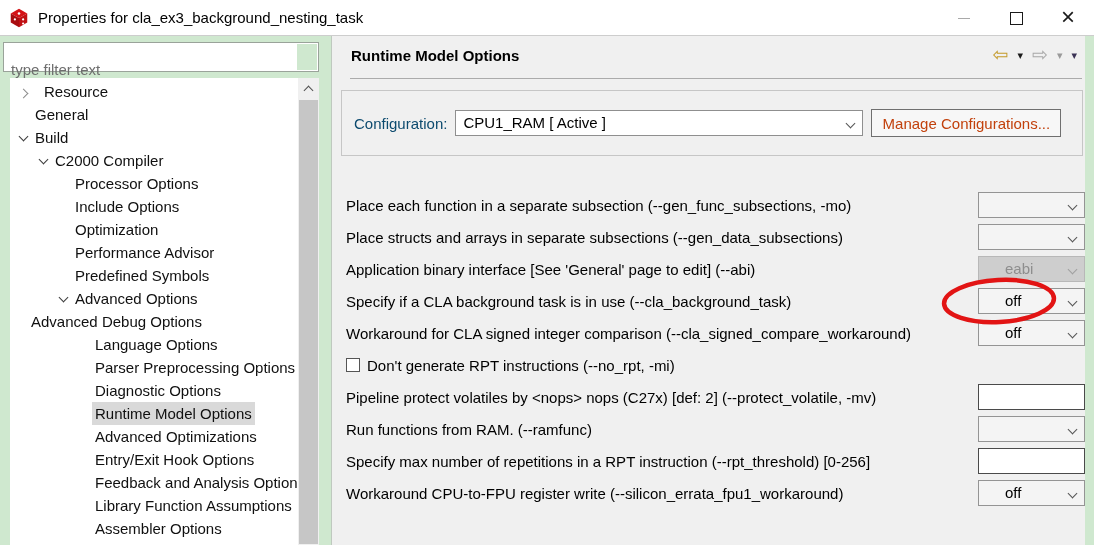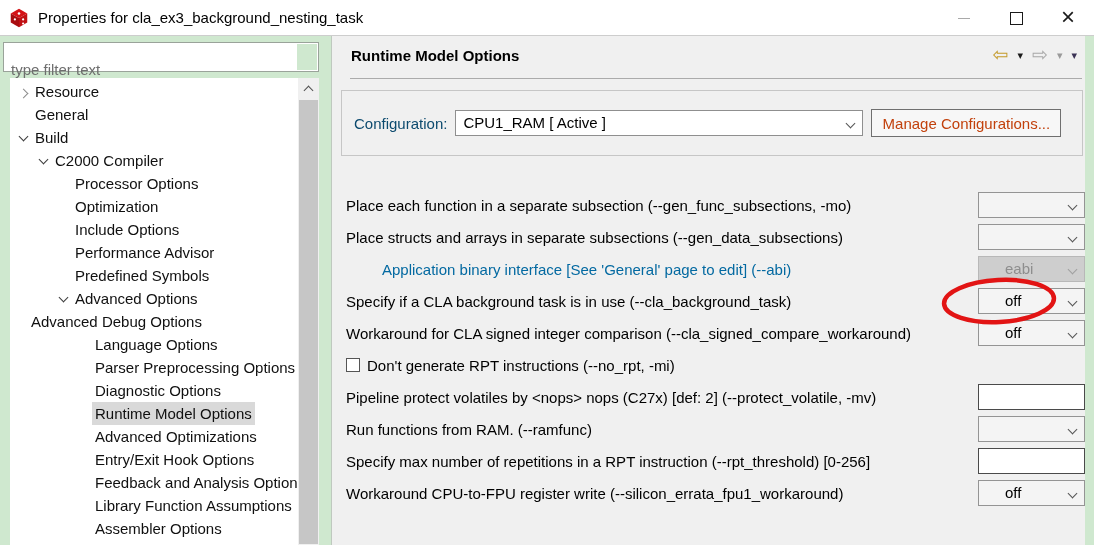--- a/index.html
+++ b/index.html
@@ -54,21 +54,21 @@
   .cfg-group{position:absolute;left:9px;top:54px;width:742px;height:66px;border:1px solid #c6c6c6;box-sizing:border-box;display:flex;align-items:center;}
   .cfg-label{margin-left:12px;font-size:15px;color:#0c4a6e;white-space:nowrap;}
   .cfg-combo{position:relative;margin-left:8px;width:408px;height:26px;background:#fff;border:1px solid #8f8f8f;box-sizing:border-box;}
   .cfg-combo .combo-value{position:absolute;left:7px;top:0;line-height:24px;font-size:15px;color:#000;white-space:nowrap;}
   .combo-chev{position:absolute;right:8px;top:9px;width:6px;height:6px;border-right:1.4px solid #555;border-bottom:1.4px solid #555;transform:rotate(45deg);}
   .cfg-btn{margin-left:8px;height:28px;min-width:190px;background:#f7f7f7;border:1px solid #6f6f6f;box-sizing:border-box;font-size:15px;color:#c2410c;display:flex;align-items:center;justify-content:center;padding:0 8px;}
   
   .options{position:absolute;left:14px;top:153px;right:0;bottom:0;overflow:hidden;}
   .opt-row{height:32px;display:flex;align-items:center;}
   .opt-label{flex:1;font-size:15px;color:#000;white-space:nowrap;overflow:hidden;margin-right:8px;}
-  .opt-label.disabled{color:#0369a1;margin-left:36px;}
+  .opt-label.disabled{color:#000000;}
   .combo{position:relative;flex:0 0 107px;width:107px;height:26px;background:#f4f4f4;border:1px solid #949494;box-sizing:border-box;}
   .combo .combo-value{position:absolute;left:7px;top:0;line-height:24px;font-size:15px;color:#000;margin-left:19px;}
   .combo.disabled{background:#cecece;border-color:#b8b8b8;}
   .combo.disabled .combo-value{color:#8e8e8e;}
   .combo.disabled .combo-chev{border-color:#a0a0a0;}
   .textinput{flex:0 0 107px;width:107px;height:26px;background:#fff;border:1px solid #4a4a4a;box-sizing:border-box;}
   .checkbox{flex:0 0 14px;width:14px;height:14px;background:#fff;border:1px solid #555;box-sizing:border-box;margin-right:7px;}
   
   .annot-svg{position:absolute;left:0;top:0;pointer-events:none;}
 </style>
@@ -102,21 +102,21 @@
   </div>
 
   <div class="workspace">
 
     <div class="filter-box">
       <input type="text" placeholder="type filter text" style="">
       <span class="filter-clear"></span>
     </div>
 
     <div class="tree" id="tree">
-        <div class="tree-row" style="padding-left: 4px;">
+        <div class="tree-row" style="padding-left: 4px; gap: 9px;">
           <span class="chev-slot"><span class="chev right"></span></span>
           <span class="tree-label">Resource</span>
         </div>
         <div class="tree-row" style="padding-left: 4px;">
           <span class="chev-slot"></span>
           <span class="tree-label">General</span>
         </div>
         <div class="tree-row" style="padding-left: 4px;">
           <span class="chev-slot"><span class="chev down"></span></span>
           <span class="tree-label">Build</span>
@@ -124,25 +124,25 @@
         <div class="tree-row" style="padding-left: 24px;">
           <span class="chev-slot"><span class="chev down"></span></span>
           <span class="tree-label">C2000 Compiler</span>
         </div>
         <div class="tree-row" style="padding-left: 44px;">
           <span class="chev-slot"></span>
           <span class="tree-label">Processor Options</span>
         </div>
         <div class="tree-row" style="padding-left: 44px;">
           <span class="chev-slot"></span>
+          <span class="tree-label">Include Options</span>
+        </div>
+        <div class="tree-row" style="padding-left: 44px;">
+          <span class="chev-slot"></span>
           <span class="tree-label">Optimization</span>
-        </div>
-        <div class="tree-row" style="padding-left: 44px;">
-          <span class="chev-slot"></span>
-          <span class="tree-label">Include Options</span>
         </div>
         <div class="tree-row" style="padding-left: 44px;">
           <span class="chev-slot"></span>
           <span class="tree-label">Performance Advisor</span>
         </div>
         <div class="tree-row" style="padding-left: 44px;">
           <span class="chev-slot"></span>
           <span class="tree-label">Predefined Symbols</span>
         </div>
         <div class="tree-row" style="padding-left: 44px;">

